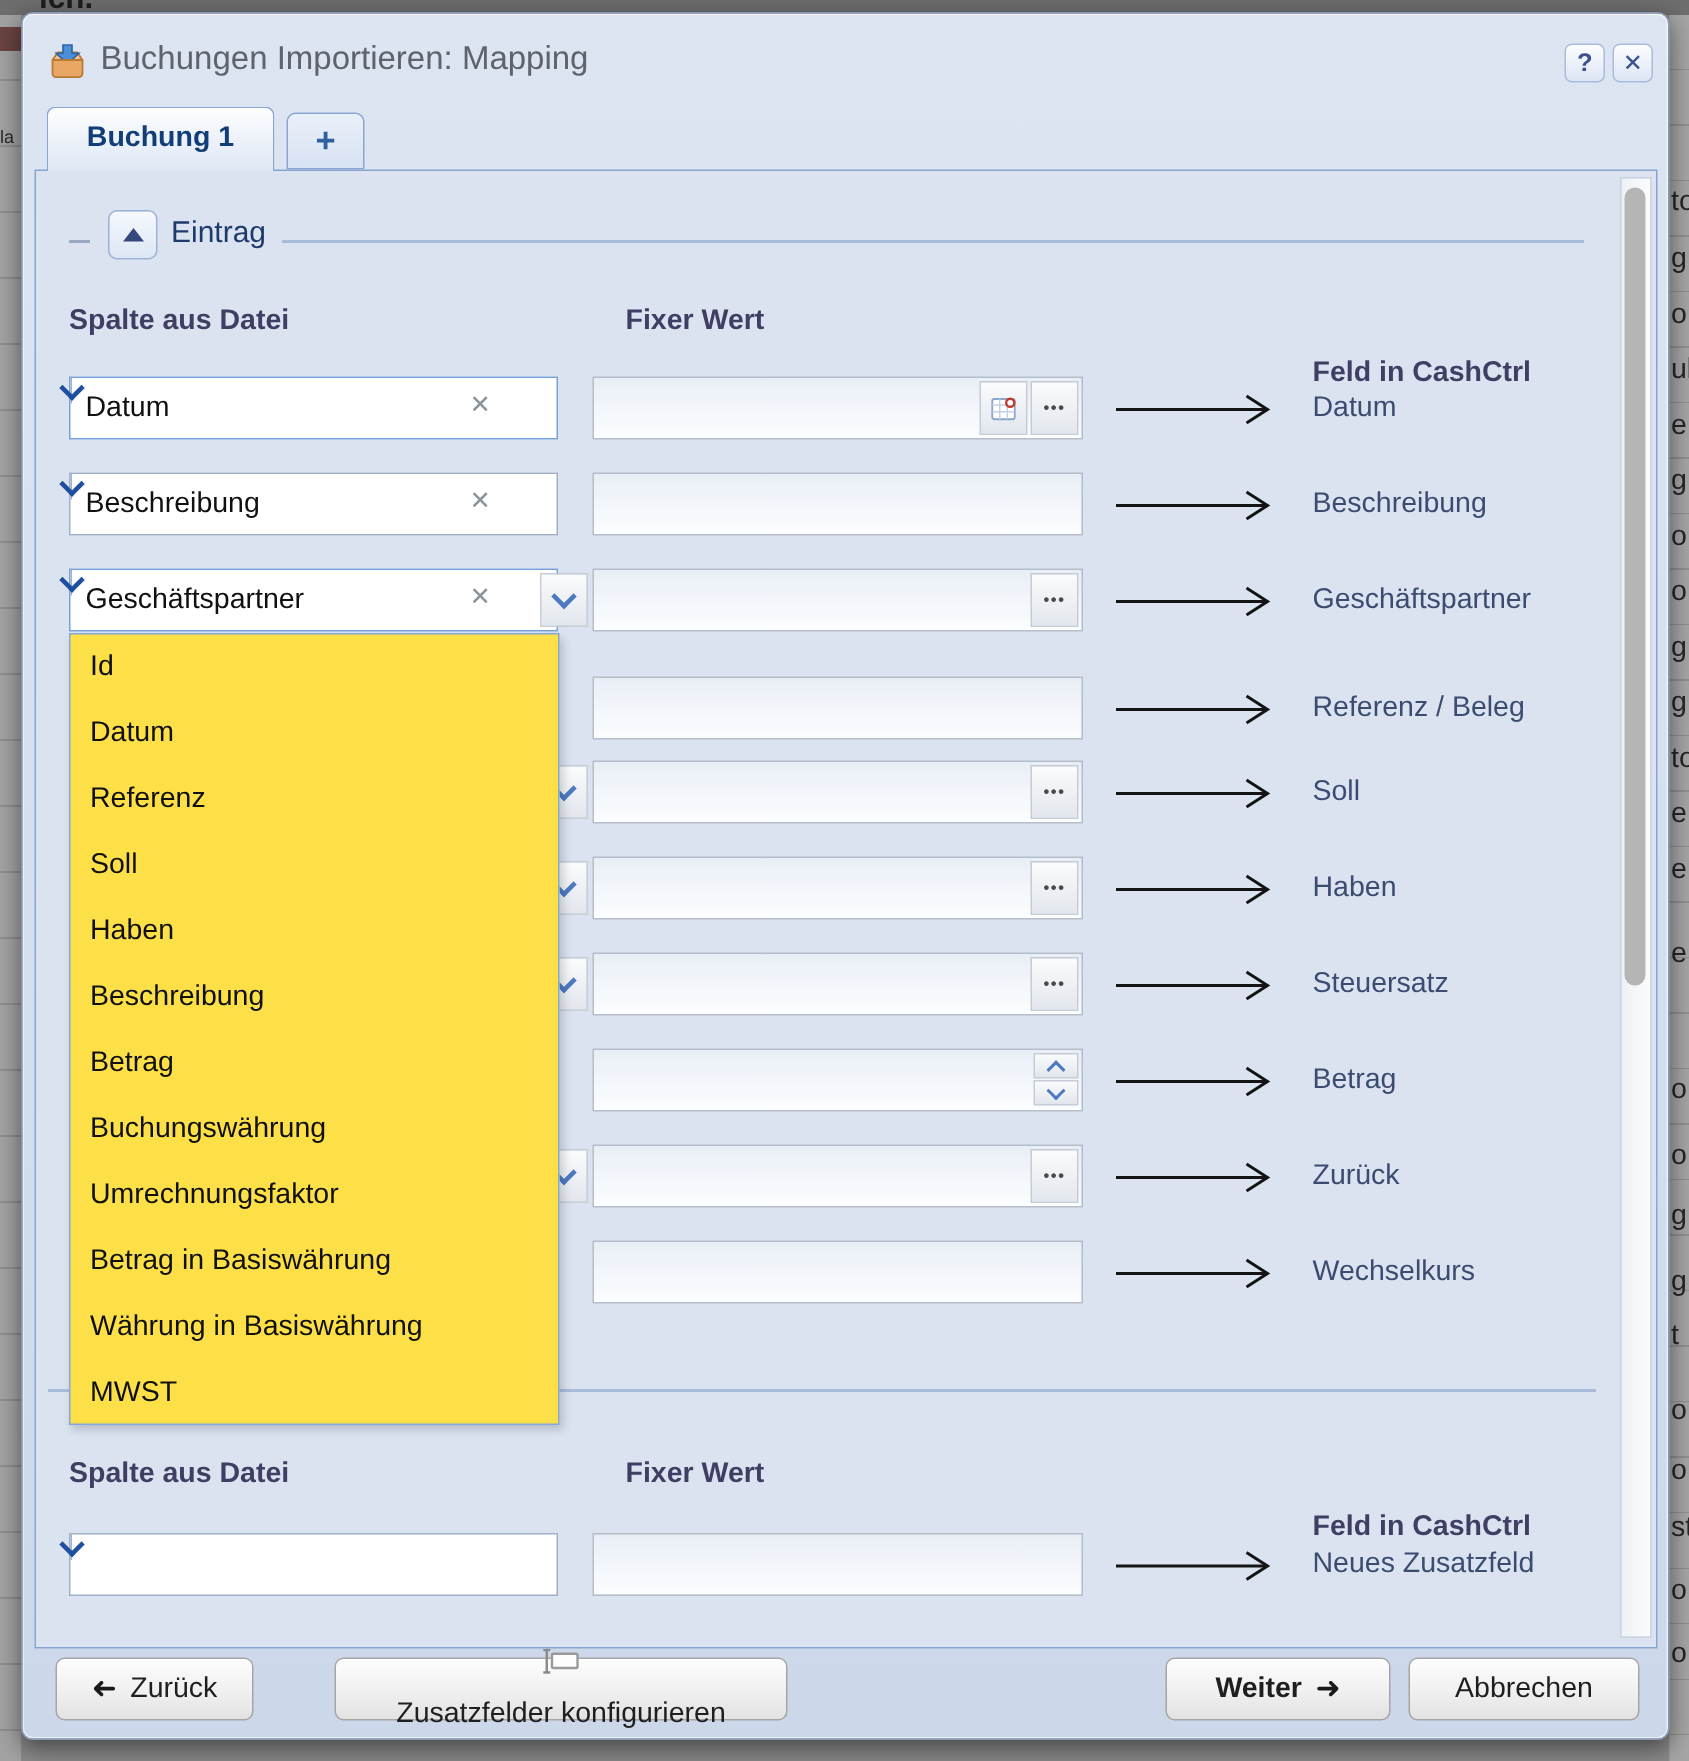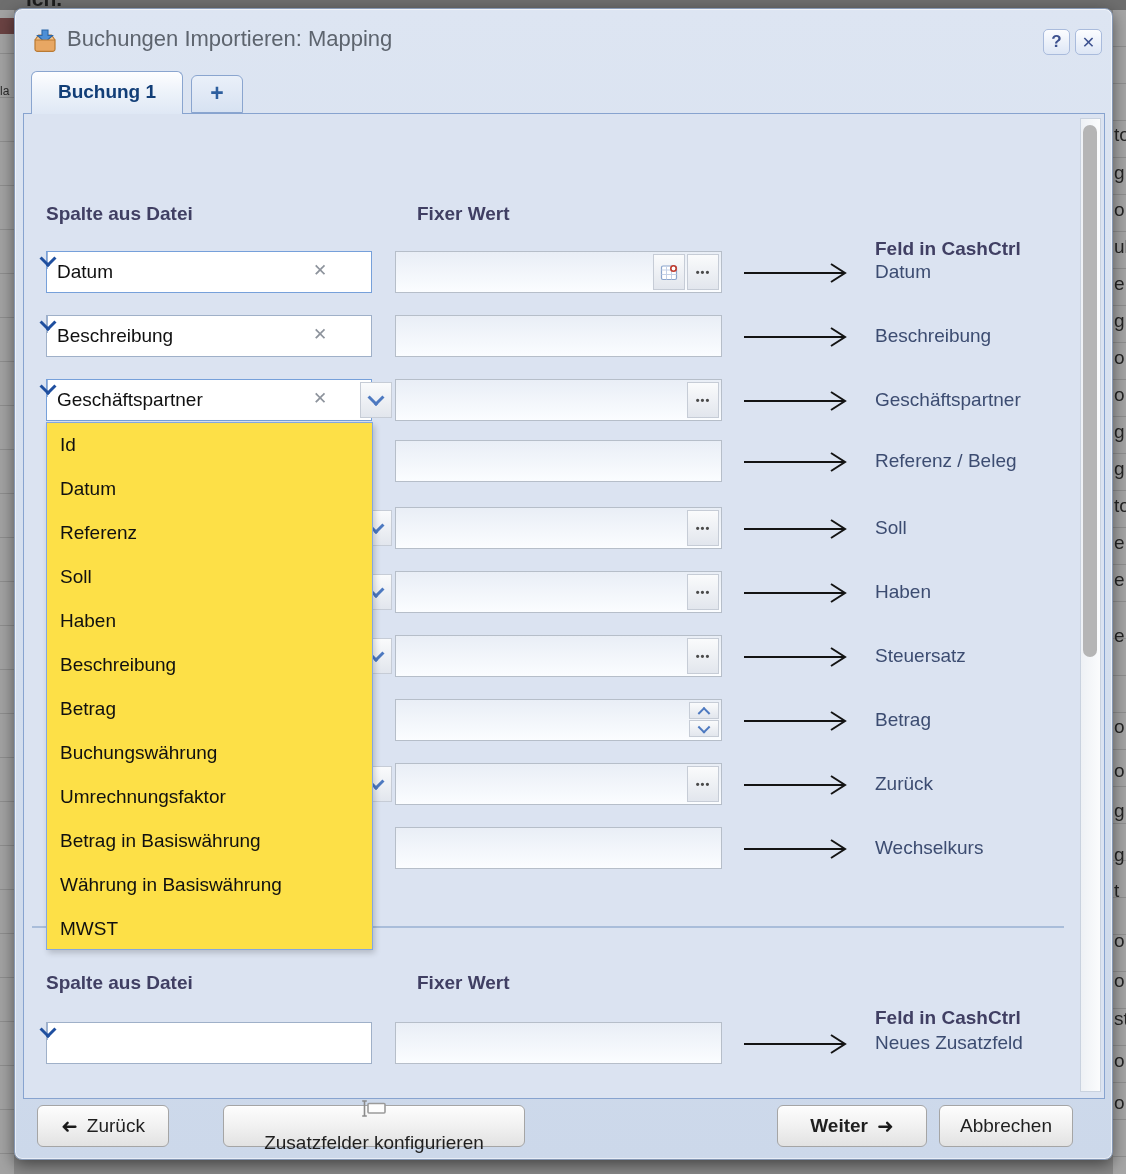--- a/index.html
+++ b/index.html
@@ -106,21 +106,21 @@
   
   .btn{position:absolute;top:1096px;height:42px;box-sizing:border-box;cursor:pointer;
     border:1px solid #a5a5a5;border-radius:6px;
     background:linear-gradient(180deg,#fdfdfd 0%,#f1f1f1 50%,#e2e2e2 100%);
     box-shadow:0 1px 0 rgba(255,255,255,.8) inset;
     display:flex;align-items:center;justify-content:center;gap:9px;
     font-size:19px;color:#1f1f1f;}
   .btn.back{left:22px;width:132px;}
   .btn.config{left:208px;width:302px;flex-direction:column;}
   .btn.next{left:762px;width:150px;font-weight:bold;}
-  .btn.cancel{left:924px;width:134px;}
+  .btn.cancel{left:924px;width:154px;}
   .ar{display:inline-block;font-weight:bold;color:#1a1a1a;font-size:20px;line-height:1;}
   .ar.l::before{content:"➜";display:inline-block;transform:scaleX(-1);}
   .ar.r::before{content:"➜";}
   b{font-weight:bold;}
 </style>
 </head>
 <body>
 
 <div class="bg-top">
   <span class="frag">ich.</span>
@@ -177,20 +177,28 @@
 
   <div class="tab active">
     <span>Buchung 1</span>
   </div>
   <div class="tab add">
     <span>+</span>
   </div>
 
   <div class="panel">
 
+    <div class="legend-row">
+      <span class="dash"></span>
+      <div class="collapse-btn">
+        <span class="tri"></span>
+      </div>
+      <span class="legend-text">Eintrag</span>
+      <span class="legend-line"></span>
+    </div>
 
     <span class="hdr c1 hdr-row1">Spalte aus Datei</span>
     <span class="hdr c2 hdr-row1">Fixer Wert</span>
     <span class="hdr c3 hdr-row1">Feld in CashCtrl</span>
 
     <div class="row" style="top:137px">
       <div class="combo blue">
         <span class="cval">Datum</span>
         <span class="clear"></span>
         <span class="trig chv"></span>
@@ -242,21 +250,21 @@
       </div>
       <span class="arrow">
         <svg width="116" height="24">
             <path d="M2 12 H102" stroke="#141414" stroke-width="2" fill="none"></path>
             <path d="M89 3 L103 12 L89 21" stroke="#141414" stroke-width="2" fill="none"></path>
           </svg>
       </span>
       <span class="tlabel">Geschäftspartner</span>
     </div>
 
-    <div class="row" style="top:326px">
+    <div class="row" style="top:337px">
       <div class="fw"></div>
       <span class="arrow">
         <svg width="116" height="24">
             <path d="M2 12 H102" stroke="#141414" stroke-width="2" fill="none"></path>
             <path d="M89 3 L103 12 L89 21" stroke="#141414" stroke-width="2" fill="none"></path>
           </svg>
       </span>
       <span class="tlabel">Referenz / Beleg</span>
     </div>
 

